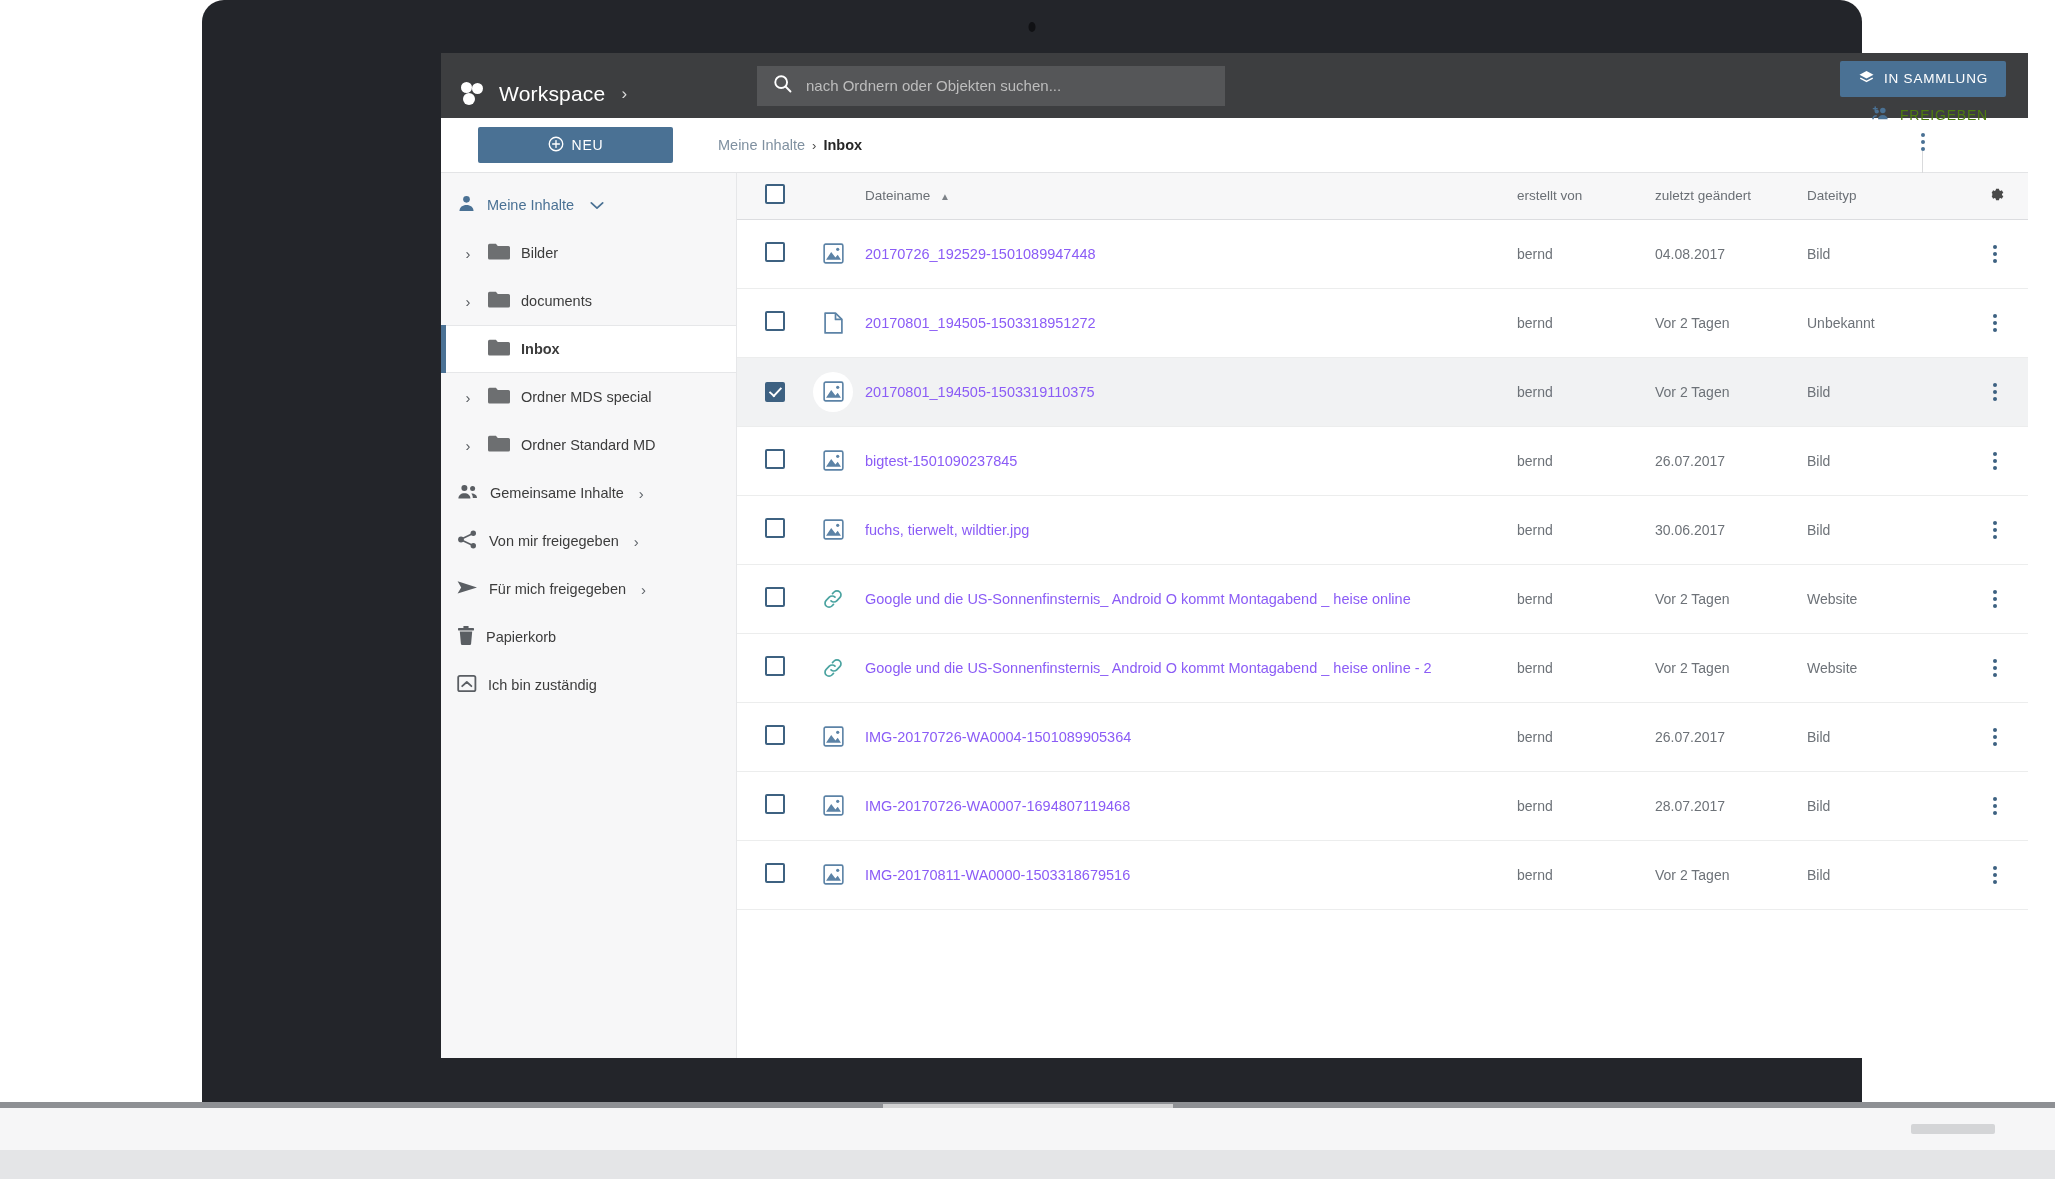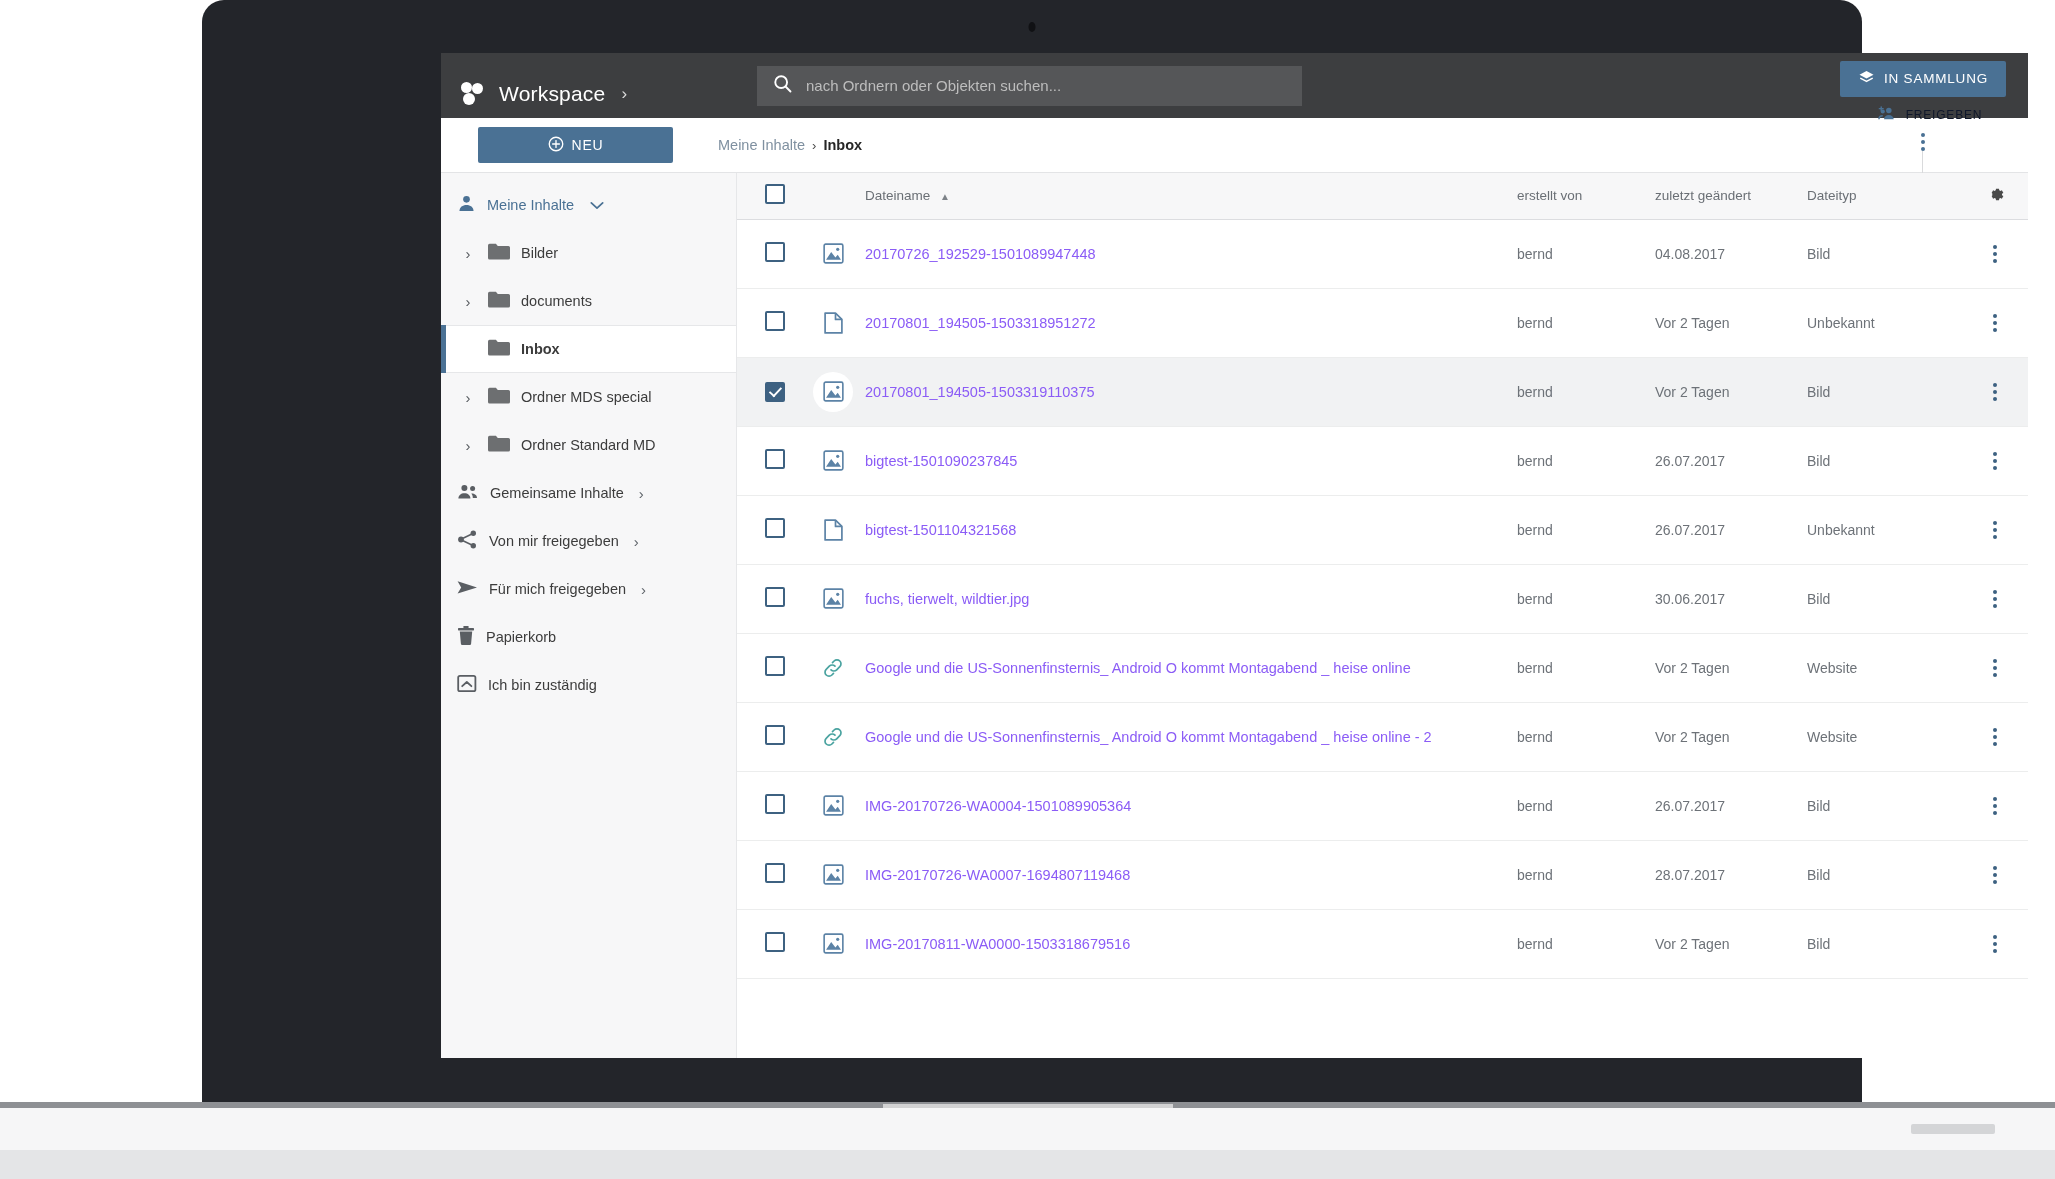--- a/index.html
+++ b/index.html
@@ -68,21 +68,21 @@
   .brand { display: flex; align-items: center; gap: 14px; min-width: 290px; margin-top: 17px; }
   .logo-mark { width: 24px; height: 24px; position: relative; flex: 0 0 auto; }
   .logo-mark i { position: absolute; background: #fff; border-radius: 50%; display:block; }
   .logo-mark i:nth-child(1){ width:11px;height:11px; left:0; top:0; }
   .logo-mark i:nth-child(2){ width:11px;height:11px; left:11px; top:1px; }
   .logo-mark i:nth-child(3){ width:12px;height:12px; left:2px; top:11px; }
   .brand-name { color:#fff; font-size:21px; letter-spacing:.2px; }
   .brand-caret { color:#dcdcdc; font-size:17px; margin-left: 2px; }
 
   .search-wrap {
-    width: 545px; height: 40px; background: #555658;
+    width: 468px; height: 40px; background: #555658;
     display: flex; align-items: center; gap: 14px; padding: 0 16px;
     margin-left: 6px;
   }
   .search-wrap svg { flex: 0 0 auto; }
   .search-input {
     flex: 1; background: transparent; border: 0; outline: none;
     color: #e8e8e8; font-size: 15px; font-family: inherit;
   }
   .search-input::placeholder { color: #bdbdbd; }
 
@@ -108,22 +108,22 @@
   .bc-sep  { color: #4a4a4a; font-size: 13px; }
   .bc-cur  { color: #262626; font-weight: bold; }
 
   .actionbar-right { margin-left: auto; display: flex; align-items: center; padding-right: 22px; gap: 0; flex-direction: column; }
   .collectbtn {
     height: 36px; background:#4a7194; color:#fff; border:0; border-radius:2px;
     padding: 0 18px; font-size: 13.5px; letter-spacing: .8px; font-family: inherit;
     display:flex; align-items:center; gap:9px; cursor:pointer;
   }
   .sharebtn {
-    height: 36px; background:transparent; border:0; color:#0f172a;
-    padding: 0 16px; font-size: 12px; letter-spacing:.8px; font-family: inherit;
+    height: 36px; background:transparent; border:0; color:#4d7c0f;
+    padding: 0 16px; font-size: 14px; letter-spacing:.8px; font-family: inherit;
     display:flex; align-items:center; gap:9px; cursor:pointer; margin-left: 14px;
   }
   .kebab-btn { background:none; border:0; padding: 0 16px; cursor:pointer; display:flex; }
   .abar-divider { width:1px; height:30px; background:#d9dadc; margin: 0 10px; }
   .icon-btn { background:none; border:0; padding: 0 11px; cursor:pointer; display:flex; align-items:center; }
 
   
   .body { flex: 1 1 auto; display: flex; min-height: 0; }
 
   
@@ -560,42 +560,20 @@
                         <b></b>
                         <b></b>
                         <b></b>
                       </span>
                     </td>
                   </tr>
                   <tr>
                     <td class="col-check"><span class="cbx"></span></td>
                     <td class="col-icon">
                       <span class="iconcell">
-                        <svg width="19" height="22" viewBox="0 0 19 22" fill="none">
-                          <path d="M1.1 1.1h10.4l6.4 6.3v13.5H1.1z" stroke="#5c83a6" stroke-width="1.7" stroke-linejoin="round"></path>
-                          <path d="M11.5 1.1v6.3h6.4" stroke="#5c83a6" stroke-width="1.7" stroke-linejoin="round"></path>
-                        </svg>
-                      </span>
-                    </td>
-                    <td class="col-name"><span class="fname">bigtest-1501104321568</span></td>
-                    <td class="col-owner">bernd</td>
-                    <td class="col-mod">26.07.2017</td>
-                    <td class="col-type">Unbekannt</td>
-                    <td class="col-menu">
-                      <span class="dots" style="margin:0 auto;">
-                        <b></b>
-                        <b></b>
-                        <b></b>
-                      </span>
-                    </td>
-                  </tr>
-                  <tr>
-                    <td class="col-check"><span class="cbx"></span></td>
-                    <td class="col-icon">
-                      <span class="iconcell">
                         <svg width="21" height="21" viewBox="0 0 22 22" fill="none">
                           <rect x="1.2" y="1.2" width="19.6" height="19.6" rx="1.6" stroke="#5c83a6" stroke-width="1.7"></rect>
                           <circle cx="15.4" cy="6.6" r="1.7" fill="#5c83a6"></circle>
                           <path d="M3.2 17.6 L8.6 9.4 L13 15.2 L15.4 12.2 L18.8 17.6 Z" fill="#5c83a6"></path>
                         </svg>
                       </span>
                     </td>
                     <td class="col-name"><span class="fname">fuchs, tierwelt, wildtier.jpg</span></td>
                     <td class="col-owner">bernd</td>
                     <td class="col-mod">30.06.2017</td>

